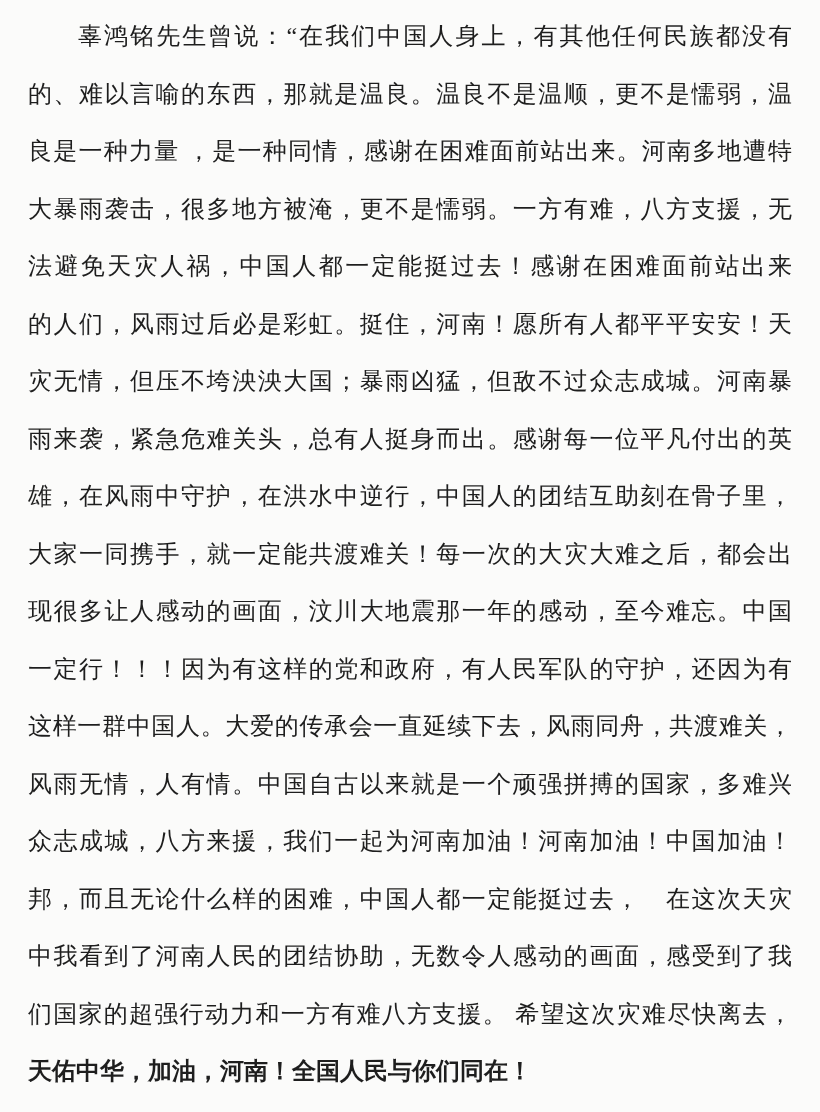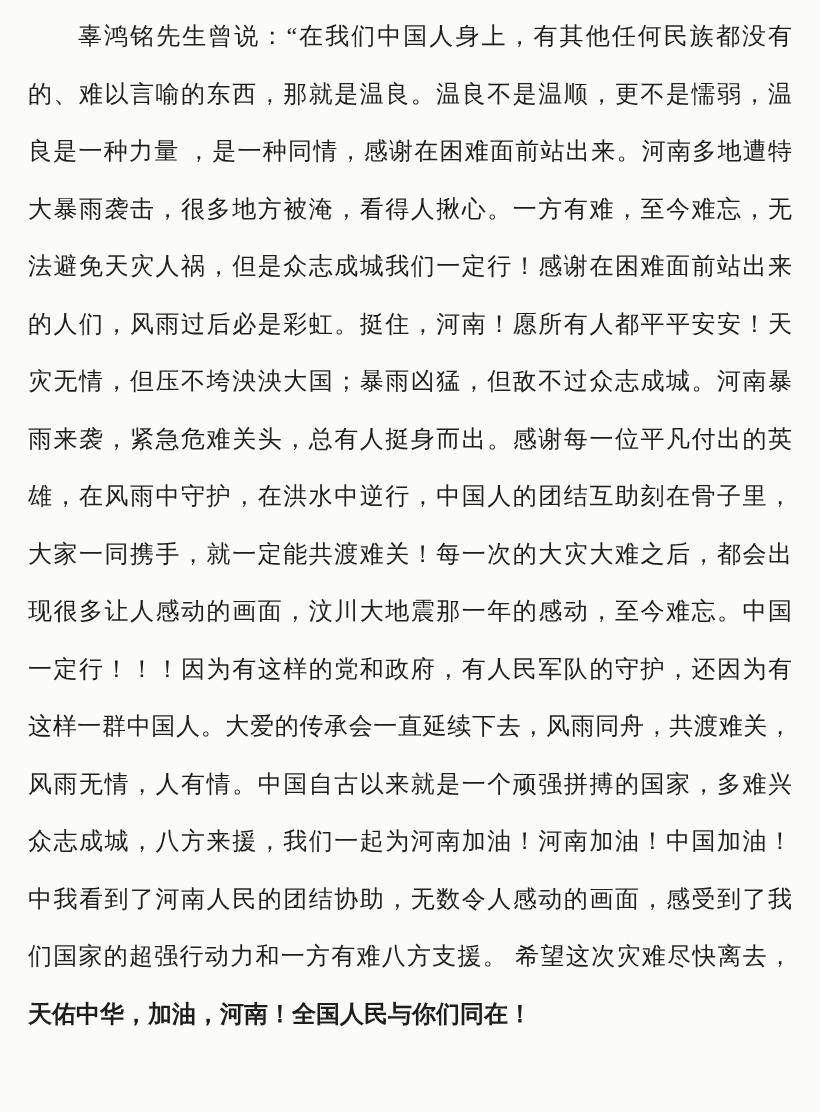--- a/index.html
+++ b/index.html
@@ -40,29 +40,30 @@
   }
 </style>
 </head>
 <body>
 
 <div class="page">
   <div class="essay">
     <div class="line first">辜鸿铭先生曾说：“在我们中国人身上，有其他任何民族都没有</div>
     <div class="line">的、难以言喻的东西，那就是温良。温良不是温顺，更不是懦弱，温</div>
     <div class="line">良是一种力量 ，是一种同情，感谢在困难面前站出来。河南多地遭特</div>
-    <div class="line">大暴雨袭击，很多地方被淹，看得人揪心。一方有难，至今难忘，无</div>
-    <div class="line">法避免天灾人祸，但是众志成城我们一定行！感谢在困难面前站出来</div>
+    <div class="line">大暴雨袭击，很多地方被淹，更不是懦弱。一方有难，八方支援，无</div>
+    <div class="line">法避免天灾人祸，中国人都一定能挺过去！感谢在困难面前站出来</div>
     <div class="line">的人们，风雨过后必是彩虹。挺住，河南！愿所有人都平平安安！天</div>
     <div class="line">灾无情，但压不垮泱泱大国；暴雨凶猛，但敌不过众志成城。河南暴</div>
     <div class="line">雨来袭，紧急危难关头，总有人挺身而出。感谢每一位平凡付出的英</div>
     <div class="line">雄，在风雨中守护，在洪水中逆行，中国人的团结互助刻在骨子里，</div>
     <div class="line">大家一同携手，就一定能共渡难关！每一次的大灾大难之后，都会出</div>
     <div class="line">现很多让人感动的画面，汶川大地震那一年的感动，至今难忘。中国</div>
     <div class="line">一定行！！！因为有这样的党和政府，有人民军队的守护，还因为有</div>
     <div class="line">这样一群中国人。大爱的传承会一直延续下去，风雨同舟，共渡难关，</div>
     <div class="line">风雨无情，人有情。中国自古以来就是一个顽强拼搏的国家，多难兴</div>
     <div class="line">众志成城，八方来援，我们一起为河南加油！河南加油！中国加油！</div>
+    <div class="line">邦，而且无论什么样的困难，中国人都一定能挺过去，　在这次天灾</div>
     <div class="line">中我看到了河南人民的团结协助，无数令人感动的画面，感受到了我</div>
     <div class="line">们国家的超强行动力和一方有难八方支援。 希望这次灾难尽快离去，</div>
     <div class="line last">天佑中华，加油，河南！全国人民与你们同在！</div>
   </div>
 </div>
 
 </body></html>

